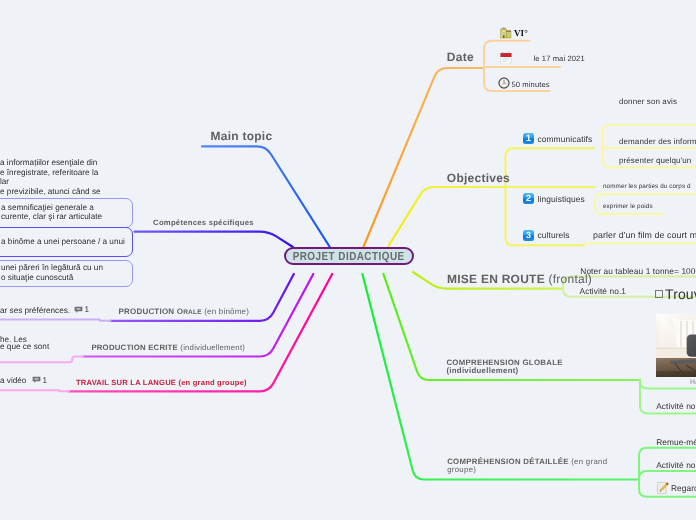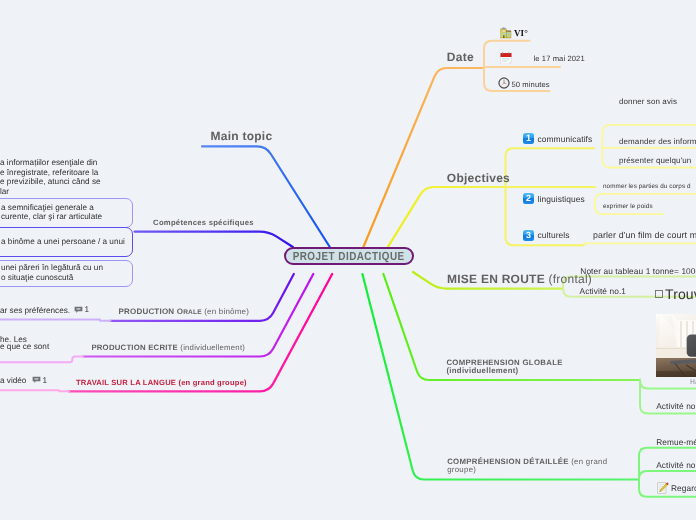--- a/index.html
+++ b/index.html
@@ -110,22 +110,22 @@
       <path d="M 640 379.5 L 640 380.4 Q 640 388.4 648 388.4 L 700 388.4" fill="none" stroke="#9cf78a" stroke-width="2" stroke-linecap="round" stroke-linejoin="round"></path>
       <path d="M 640 379.5 L 640 405.5 Q 640 413.5 648 413.5 L 700 413.5" fill="none" stroke="#9cf78a" stroke-width="2" stroke-linecap="round" stroke-linejoin="round"></path>
       <path d="M 639 479.2 L 639 455.8 Q 639 447.8 647 447.8 L 700 447.8" fill="none" stroke="#7bf77b" stroke-width="2" stroke-linecap="round" stroke-linejoin="round"></path>
       <path d="M 639 479.2 L 639 479 Q 639 471 647 471 L 700 471" fill="none" stroke="#7bf77b" stroke-width="2" stroke-linecap="round" stroke-linejoin="round"></path>
       <path d="M 639 479.2 L 639 488.7 Q 639 496.7 647 496.7 L 700 496.7" fill="none" stroke="#7bf77b" stroke-width="2" stroke-linecap="round" stroke-linejoin="round"></path>
     </svg>
   <div id="boxes">
       <div class="ctxt free" style="left: 0px; top: 158px; width: 193px;">
         <div>a informațiilor esenţiale din</div>
         <div>e înregistrate, referitoare la</div>
+        <div>lar</div>
         <div>e previzibile, atunci când se</div>
-        <div>lar</div>
       </div>
       <div class="rbox comp" style="left: -60px; top: 197.5px; width: 193.3px; height: 30.2px;">
         <div class="ctxt">
           <div>a semnificaţiei generale a</div>
           <div>curente, clar şi rar articulate</div>
         </div>
       </div>
       <div class="rbox comp sel" style="left: -60px; top: 227.3px; width: 193.3px; height: 30.2px;">
         <div class="ctxt">
           <div>a binôme a unei persoane / a unui</div>

